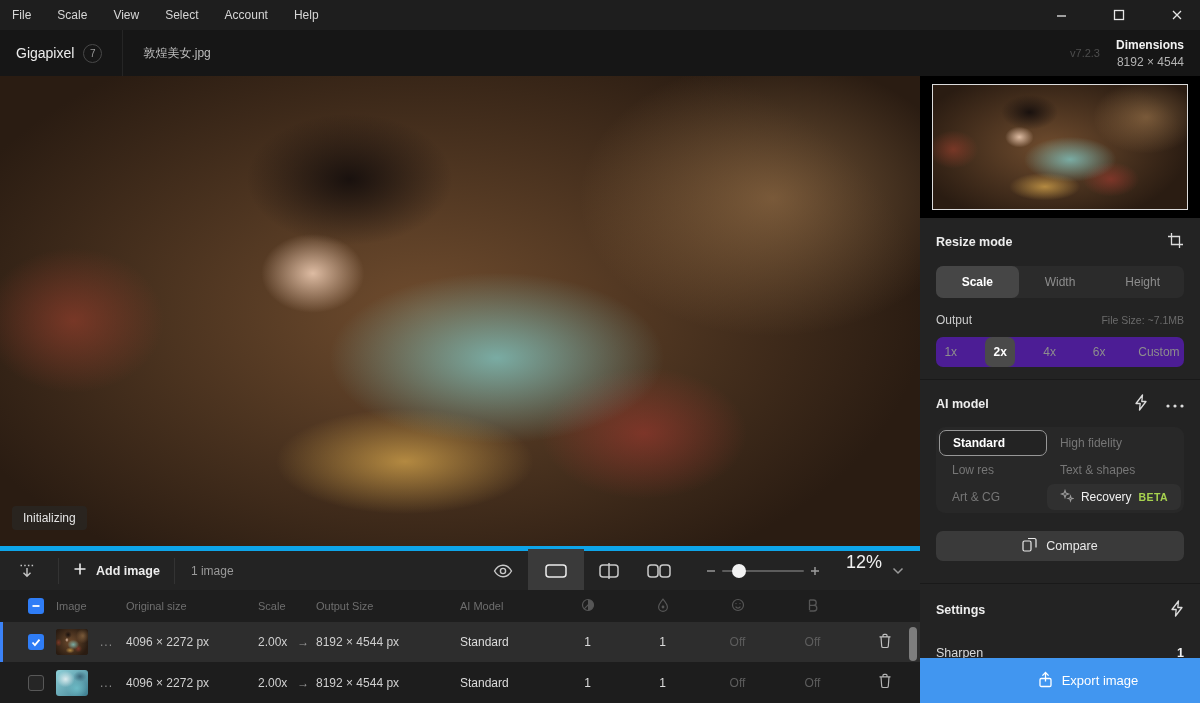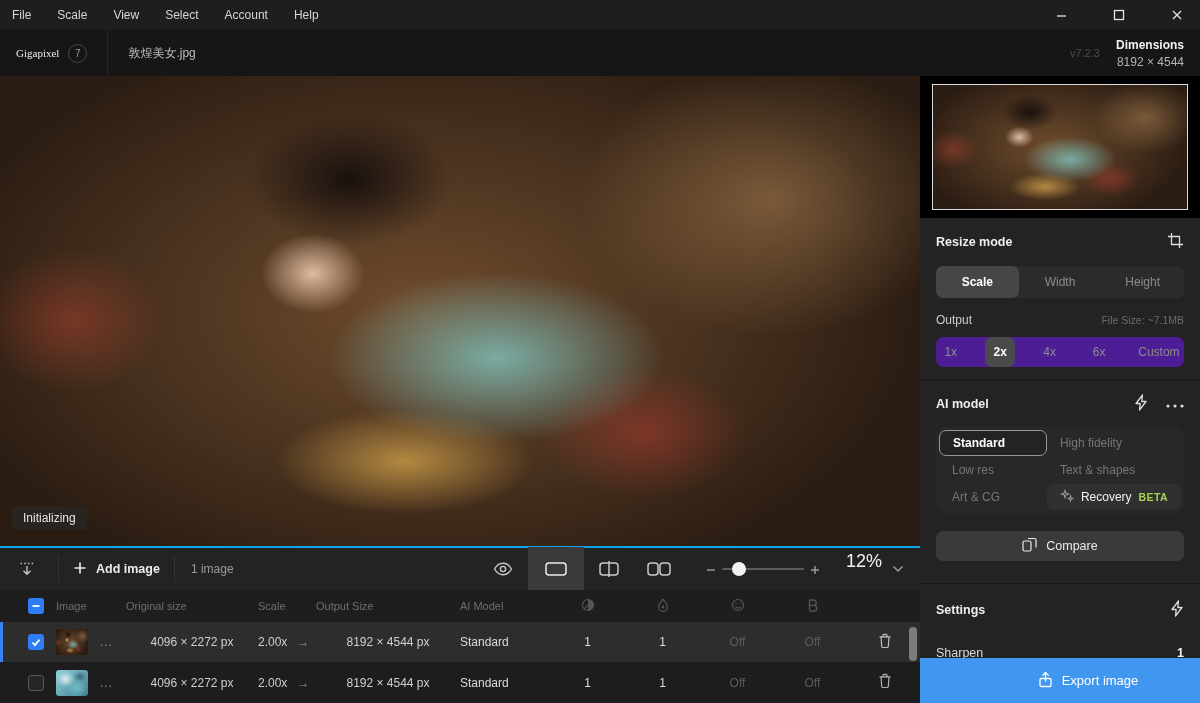--- a/index.html
+++ b/index.html
@@ -13,21 +13,21 @@
 
   
   .menubar { height:30px; background:#1e1e1e; display:flex; align-items:center; padding:0 16px 0 12px; gap:26px; color:#d6d6d6; font-size:12px; }
   .menu-item { cursor:default; }
   .win-controls { margin-left:auto; display:flex; align-items:center; gap:44px; }
   .win-btn { width:14px; height:14px; display:flex; align-items:center; justify-content:center; color:#e6e6e6; }
   .win-btn svg { display:block; }
 
   
   .header { height:46px; background:#161616; display:flex; align-items:center; padding:0 16px; }
-  .app-name { font-size:11px; color:#ececec;font-family:Liberation Serif, serif; }
+  .app-name { font-size:14px; color:#ececec; }
   .ver-badge { width:19px; height:19px; border-radius:50%; border:1px solid #484848; color:#9a9a9a; font-size:10px; display:flex; align-items:center; justify-content:center; margin-left:9px; }
   .header-sep { width:1px; height:46px; background:#252525; margin-left:20px; }
   .filename { color:#bdbdbd; margin-left:20px; }
   .header-right { margin-left:auto; display:flex; align-items:center; gap:16px; }
   .version { color:#4d4d4d; font-size:11px; }
   .dims { text-align:right; line-height:1; }
   .dims-label { color:#f2f2f2; font-weight:700; font-size:12px; }
   .dims-value { color:#b3b3b3; font-size:12px; margin-top:5px; }
 
   
@@ -51,21 +51,21 @@
     width:100%; height:100%;
     background:
       radial-gradient(ellipse 40% 45% at 30% 35%, rgba(230,240,242,.9), rgba(230,240,242,0) 70%),
       radial-gradient(ellipse 45% 50% at 65% 70%, rgba(110,190,200,.9), rgba(110,190,200,0) 72%),
       radial-gradient(ellipse 30% 30% at 75% 25%, rgba(50,90,110,.8), rgba(50,90,110,0) 70%),
       linear-gradient(135deg, #8fd0d8, #3e7e90);
   }
   .status-badge { position:absolute; left:12px; bottom:16px; background:rgba(42,38,34,.82); padding:5px 11px; border-radius:4px; color:#e4e4e4; font-size:12px; }
 
   
-  .toolbar { height:44px; background:#232323; border-top:2px solid #0ea5e9; display:flex; align-items:center; padding:0 10px; }
+  .toolbar { height:44px; background:#232323; border-top:5px solid #0ea5e9; display:flex; align-items:center; padding:0 10px; }
   .tb-divider { width:1px; height:26px; background:#333; margin:0 14px; }
   .icon-btn { display:flex; align-items:center; justify-content:center; color:#c6c6c6; }
   .collapse-btn { width:34px; height:34px; }
   .add-image-btn { display:flex; align-items:center; gap:9px; color:#ececec; font-weight:700; font-size:12.5px; }
   .img-count { color:#9a9a9a; margin-left:2px; }
   .tb-right { margin-left:auto; display:flex; align-items:center; height:44px; }
   .view-btn { width:50px; height:44px; display:flex; align-items:center; justify-content:center; color:#c9c9c9; }
   .view-btn.selected { background:#3a3a3a; width:56px; }
   .zoom-group { display:flex; align-items:center; margin-left:18px; }
   .zoom-minus, .zoom-plus { color:#9f9f9f; font-size:15px; width:18px; text-align:center; }
@@ -82,21 +82,21 @@
   .rows { position:relative; flex:1; display:flex; flex-direction:column; background:#191919; }
   .trow { height:40px; color:#cfcfcf; }
   .trow.selected { background:#2d2d2d; box-shadow:inset 3px 0 0 #3b82f6; }
   .trow.unselected { background:#1d1d1d; flex:1; }
   .checkbox { width:16px; height:16px; border-radius:3px; display:flex; align-items:center; justify-content:center; }
   .checkbox.on { background:#2f7df6; }
   .checkbox.indet { background:#2f7df6; }
   .checkbox.off { background:#262626; border:1.5px solid #585858; }
   .thumb { width:32px; height:26px; border-radius:3px; overflow:hidden; }
   .dots { color:#8a8a8a; letter-spacing:1px; }
-  .cell-dim { color:#cfcfcf;text-align:center; }
+  .cell-dim { color:#cfcfcf; }
   .cell-scale { display:flex; align-items:center; gap:10px; }
   .arrow { color:#9a9a9a; }
   .cell-model { color:#dcdcdc; }
   .cell-num { justify-self:center; color:#dcdcdc; }
   .cell-off { justify-self:center; color:#5d5d5d; }
   .trash { justify-self:center; color:#c2c2c2; }
   .vscroll { position:absolute; right:3px; top:5px; width:8px; height:34px; border-radius:4px; background:#7d7d7d; }
 
   
   .sidebar { position:absolute; right:0; top:76px; width:280px; height:627px; background:#232323; display:flex; flex-direction:column; }

